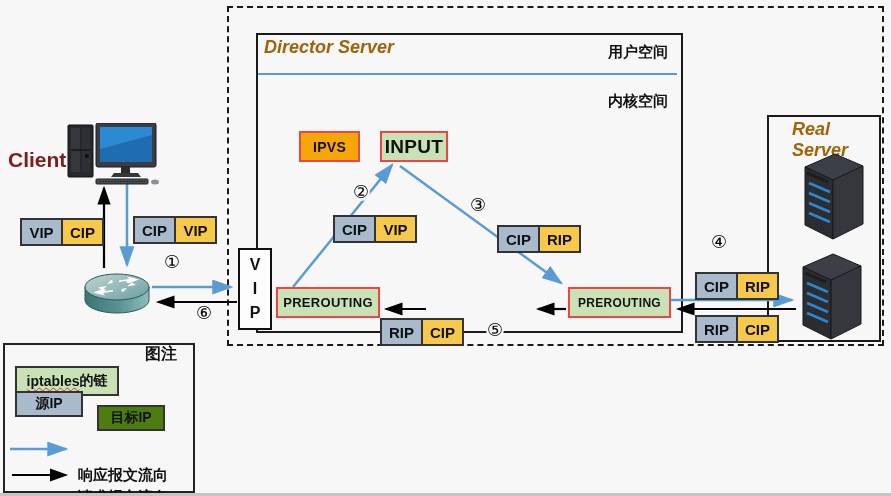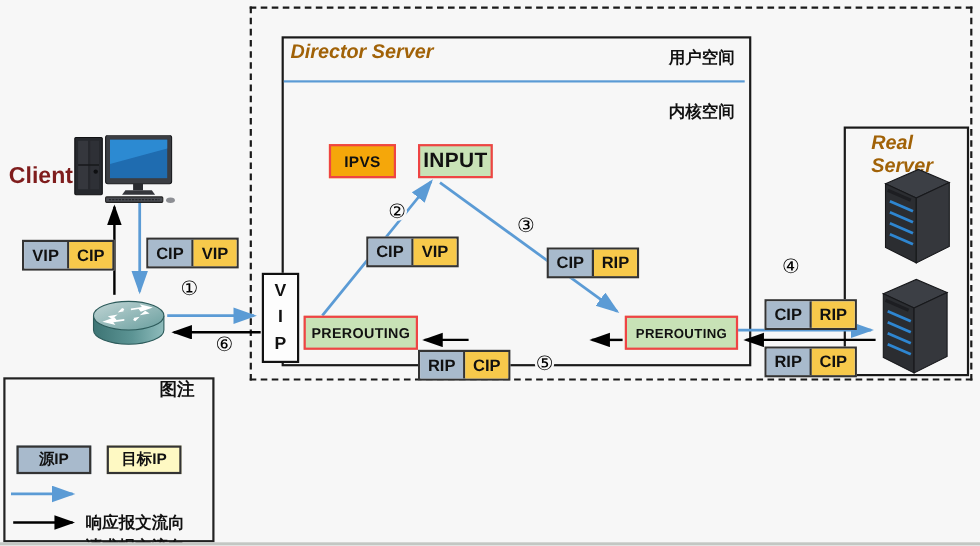--- a/index.html
+++ b/index.html
@@ -43,21 +43,21 @@
   .space-label{position:absolute;z-index:4;font-weight:bold;font-size:15px;color:#111;}
   .blue-sep{position:absolute;z-index:3;height:2px;background:#5b9bd5;}
   
   .legend-box{border:2px solid #222;z-index:1;}
   .legend-chip{
     position:absolute;z-index:10;border:2px solid #333;display:flex;
     align-items:center;justify-content:center;font-weight:bold;font-size:14px;color:#111;
   }
   .chip-green{background:#c8e2b6;}
   .chip-gray{background:#a8bacc;}
-  .chip-yellow{background:#fef9c3;}
+  .chip-yellow{background:#4d7c0f;}
   .squiggle{
     text-decoration-line:underline;text-decoration-style:wavy;
     text-decoration-color:#e03030;text-decoration-thickness:1px;
   }
   .legend-text{position:absolute;z-index:10;font-weight:bold;font-size:15px;color:#111;}
   .big-label{position:absolute;z-index:10;font-weight:bold;color:#7f1d1d;}
   svg.overlay{position:absolute;left:0;top:0;z-index:5;pointer-events:none;}
   svg.icon{position:absolute;z-index:8;}
 </style>
 </head>
@@ -211,18 +211,22 @@
     <span class="half dst">CIP</span>
   </div>
 
   <span class="step" style="left:163px;top:253px;">①</span>
   <span class="step" style="left:352px;top:183px;">②</span>
   <span class="step" style="left:469px;top:196px;">③</span>
   <span class="step" style="left:710px;top:233px;">④</span>
   <span class="step" style="left:486px;top:321px;">⑤</span>
   <span class="step" style="left:195px;top:304px;">⑥</span>
 
-  <div class="legend-chip chip-gray" style="left:15px;top:405px;width:64px;height:22px;">源IP</div>
+  <div class="legend-chip chip-green" style="left:15px;top:366px;width:100px;height:26px;">
+    <span class="squiggle">iptables</span>
+      <span>的链</span>
+  </div>
+  <div class="legend-chip chip-gray" style="left:15px;top:391px;width:64px;height:22px;">源IP</div>
   <div class="legend-chip chip-yellow" style="left:97px;top:405px;width:64px;height:22px;">目标IP</div>
   <div class="legend-text" style="left:78px;top:444px;margin-top:44px;">请求报文流向</div>
   <div class="legend-text" style="left:78px;top:466px;">响应报文流向</div>
 
 </div>
 
 </body></html>

